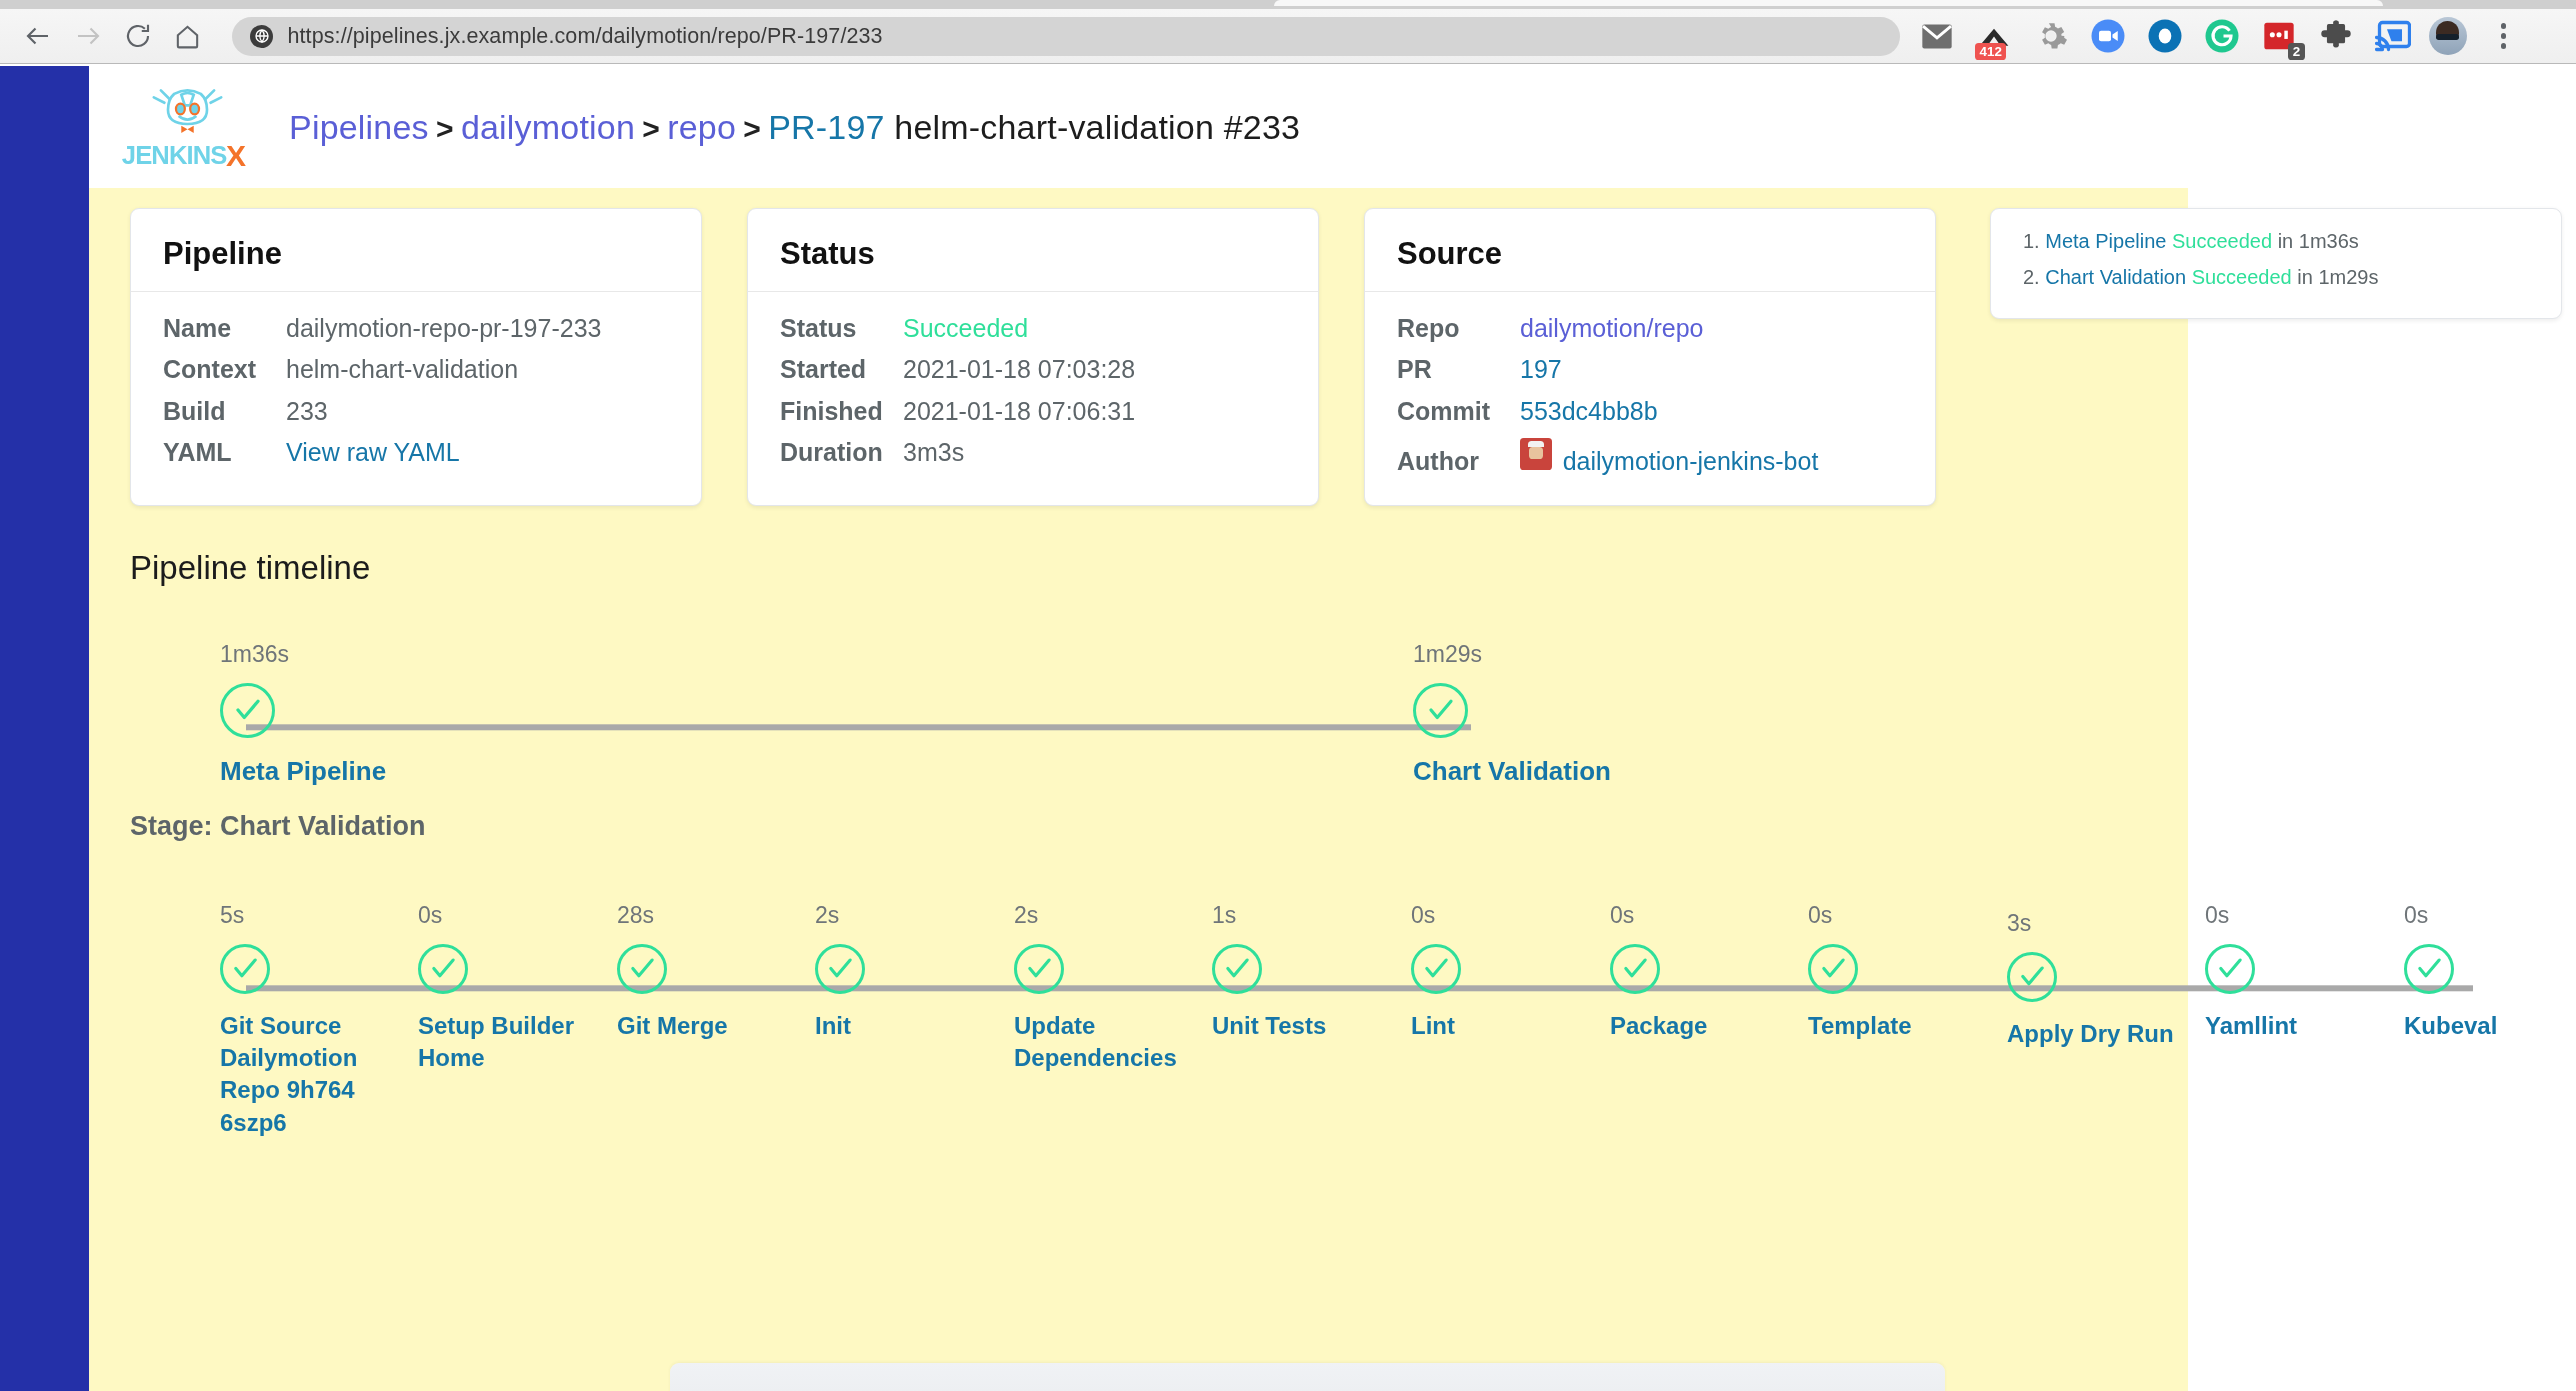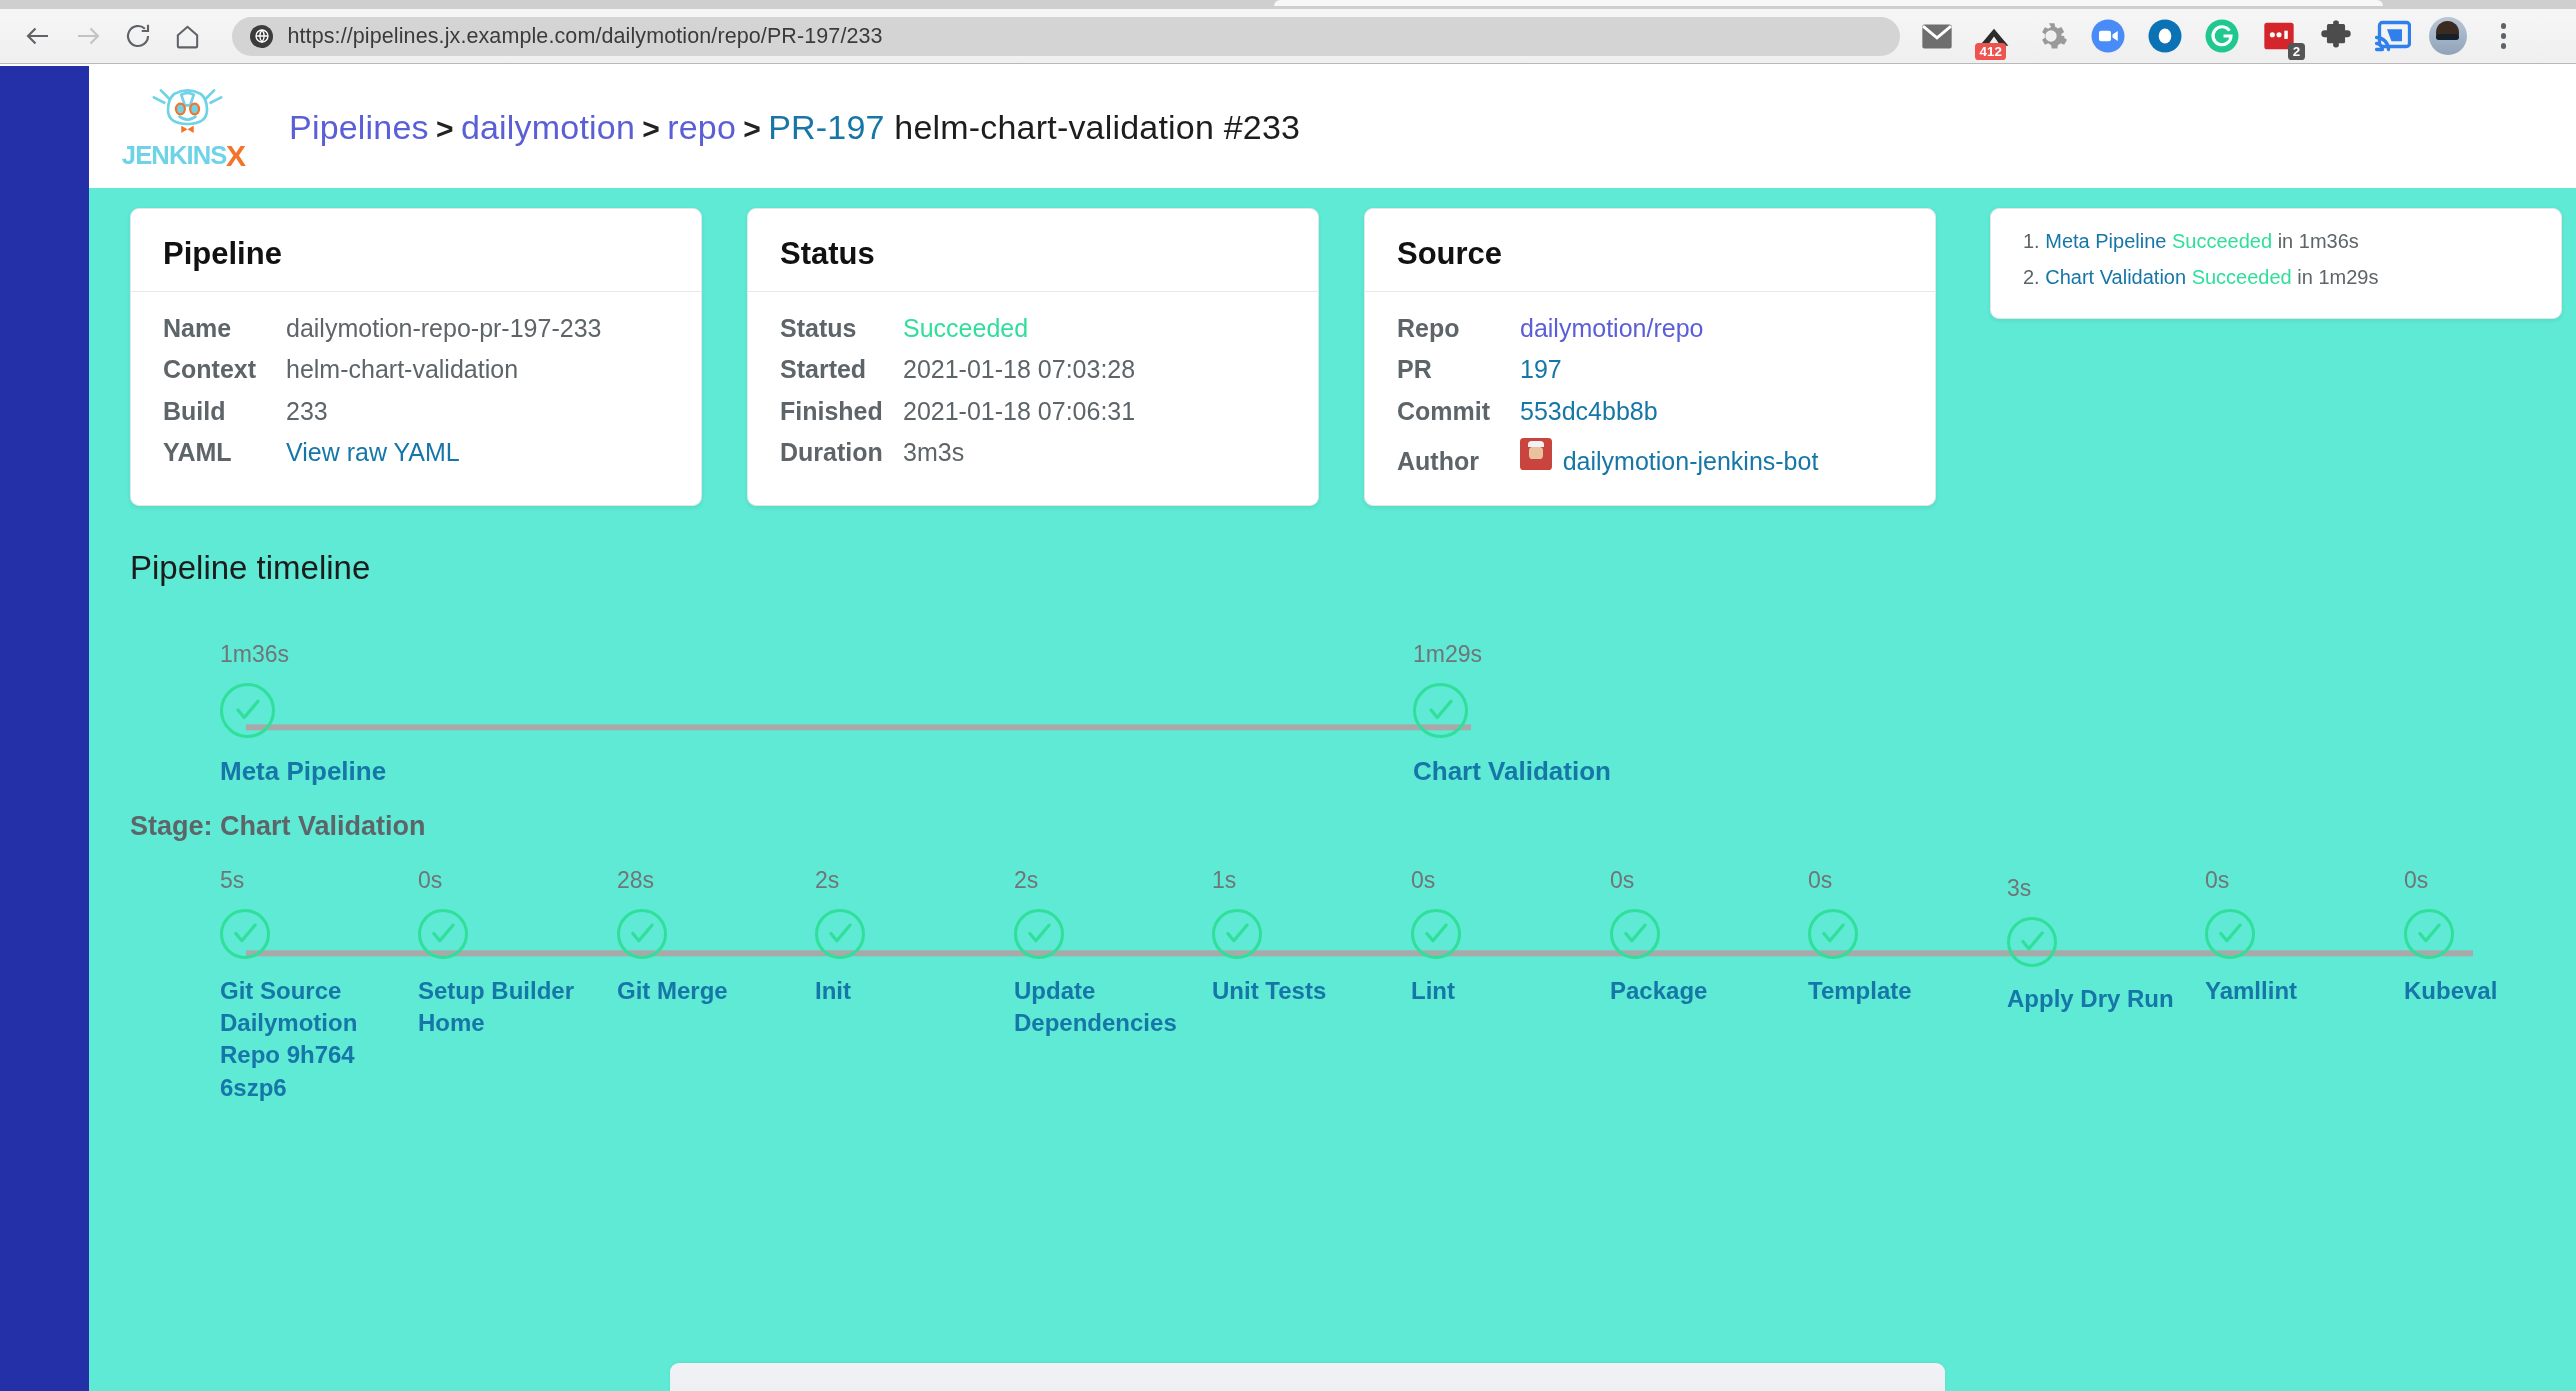--- a/index.html
+++ b/index.html
@@ -64,22 +64,22 @@
   }
   .avatar-img::after {
     content: ""; position: absolute; left: 7.2px; top: 17px; width: 23px; height: 6.3px;
     background: #15202b; border-radius: 2.7px;
   }
   .kebab { display: flex; flex-direction: column; gap: 4.5px; align-items: center; }
   .kebab i { width: 5.4px; height: 5.4px; border-radius: 50%; background: #5f6368; display: block; }
 
   
   .page {
-    position: absolute; top: 66px; left: 0; width: 2576px; height: 1326px;
-    background: #5eead4;
+    position: absolute; top: 66px; left: 0; width: 2188px; height: 1326px;
+    background: #fef9c3;
   }
   .sidebar {
     position: absolute; left: 0; top: 0; width: 89px; height: 1326px;
     background: #2430a8;
   }
   .content { position: absolute; left: 89px; top: 0; width: 2487px; height: 1326px; }
 
   .topbar {
     height: 122px; background: #ffffff; display: flex; align-items: center;
     padding-left: 27px;
@@ -433,21 +433,21 @@
           <svg width="30" height="30" viewBox="0 0 24 24" fill="none" stroke="#2fdf9a" stroke-width="2.6" stroke-linecap="round" stroke-linejoin="round">
               <path d="M4 12 l5 6 L20 5"></path>
             </svg>
         </div>
         <div class="label">Chart Validation</div>
       </div>
     </div>
 
     <div class="stage-sub">Stage: Chart Validation</div>
 
-    <div class="track" style="height:286px; margin-top:25px;">
+    <div class="track" style="height:286px; margin-top:60px;">
       <div class="connector" style="left:157px; width:2227px; top:86px;"></div>
 
       <div class="node" style="left:131px; top:0; width:161px;">
         <div class="dur">5s</div>
         <div class="circle">
           <svg width="29" height="29" viewBox="0 0 24 24" fill="none" stroke="#2fdf9a" stroke-width="2.6" stroke-linecap="round" stroke-linejoin="round">
               <path d="M4 12 l5 6 L20 5"></path>
             </svg>
         </div>
         <div class="label">Git Source Dailymotion Repo 9h764 6szp6</div>

